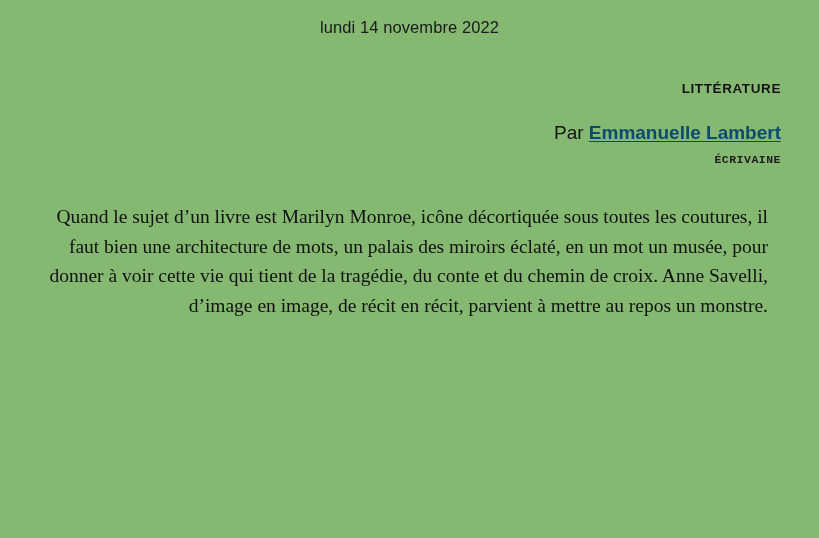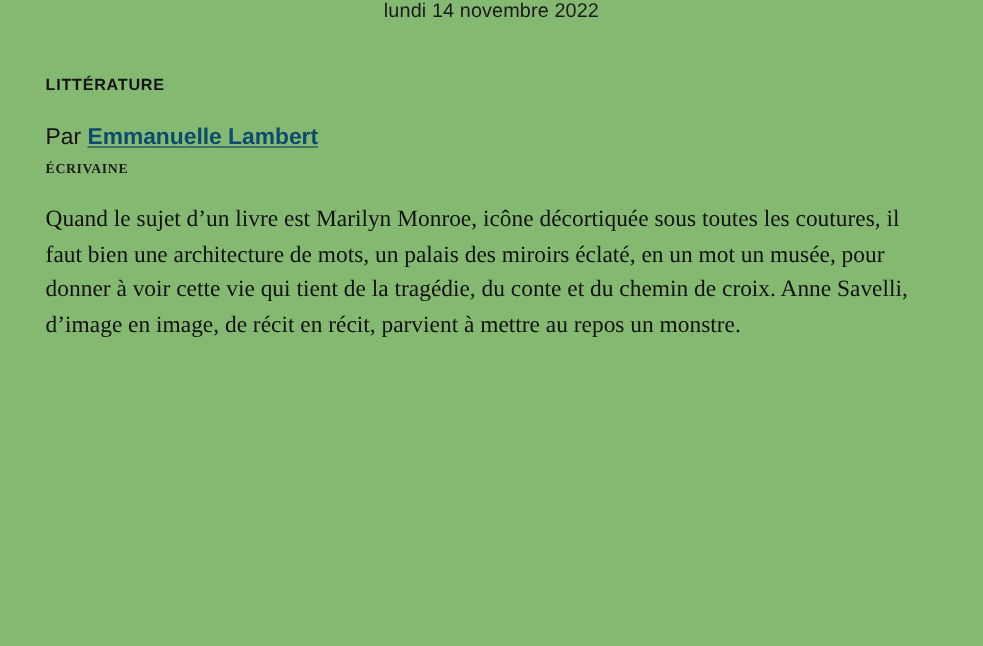--- a/index.html
+++ b/index.html
@@ -18,25 +18,27 @@
     position: relative;
     width: 819px;
     height: 538px;
     box-sizing: border-box;
   }
   .date-line {
     text-align: center;
     font-family: "Liberation Sans", sans-serif;
     font-size: 16.5px;
     color: #1a1a1a;
+    padding-top: 18px;
     letter-spacing: 0.1px;
   }
   .article {
     padding: 0 38px;
     box-sizing: border-box;
+    text-align: right;
   }
   .kicker {
     margin-top: 44px;
     font-family: "Liberation Sans", sans-serif;
     font-size: 13.5px;
     font-weight: bold;
     letter-spacing: 0.6px;
     color: #141414;
   }
   .headline {
@@ -60,28 +62,28 @@
   }
   .byline .author {
     font-weight: bold;
     text-decoration: underline;
     text-underline-offset: 2px;
     color: #0c4a6e;
     cursor: pointer;
   }
   .role {
     margin-top: 9px;
-    font-family: Liberation Serif, serif;
+    font-family: Liberation Mono, monospace;
     font-size: 11.5px;
     font-weight: bold;
     letter-spacing: 0.5px;
     color: #1d1d1d;
   }
   .lede {
-    margin-top: 21px;
+    margin-top: 36px;
     font-family: "Liberation Serif", serif;
     font-size: 19.5px;
     line-height: 1.52;
     color: #111111;
     max-width: 730px;
   }
 </style>
 </head>
 <body>
 

